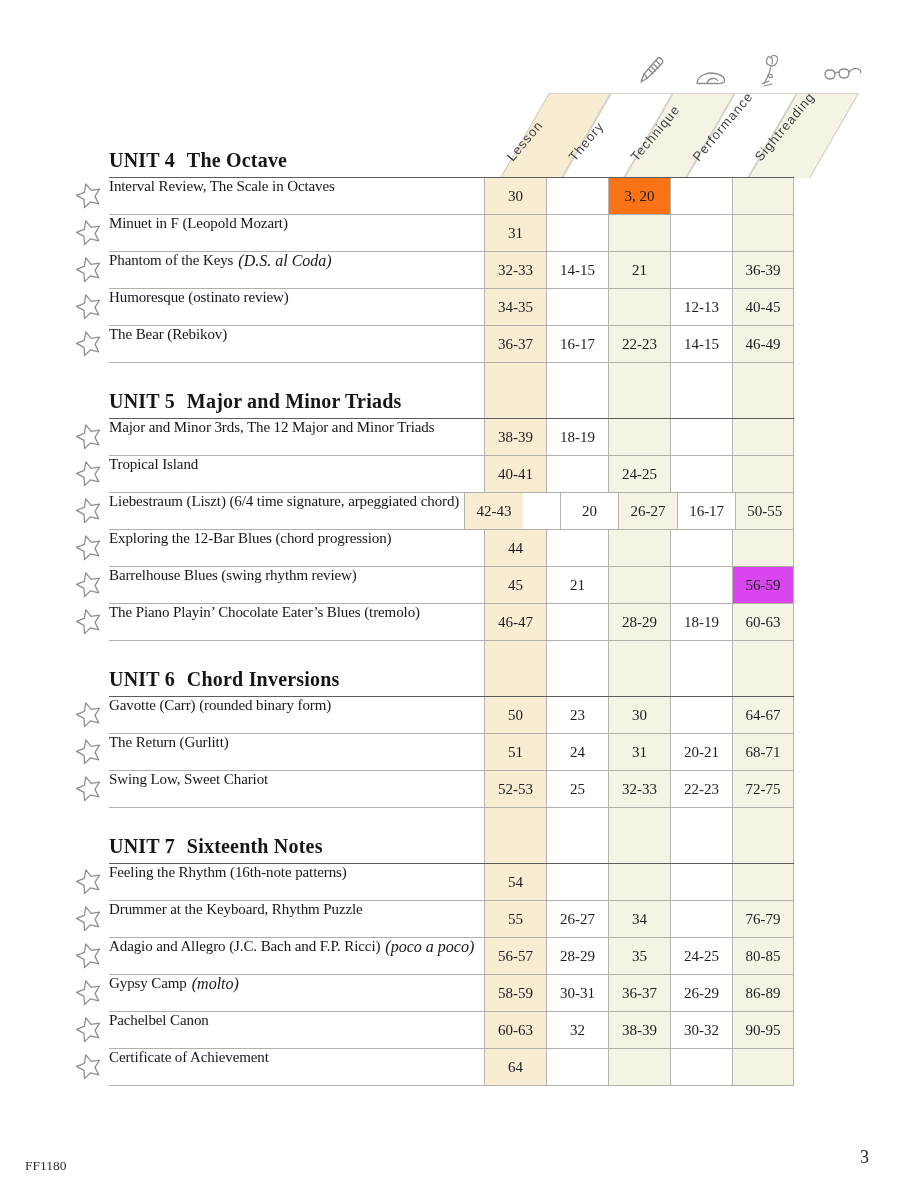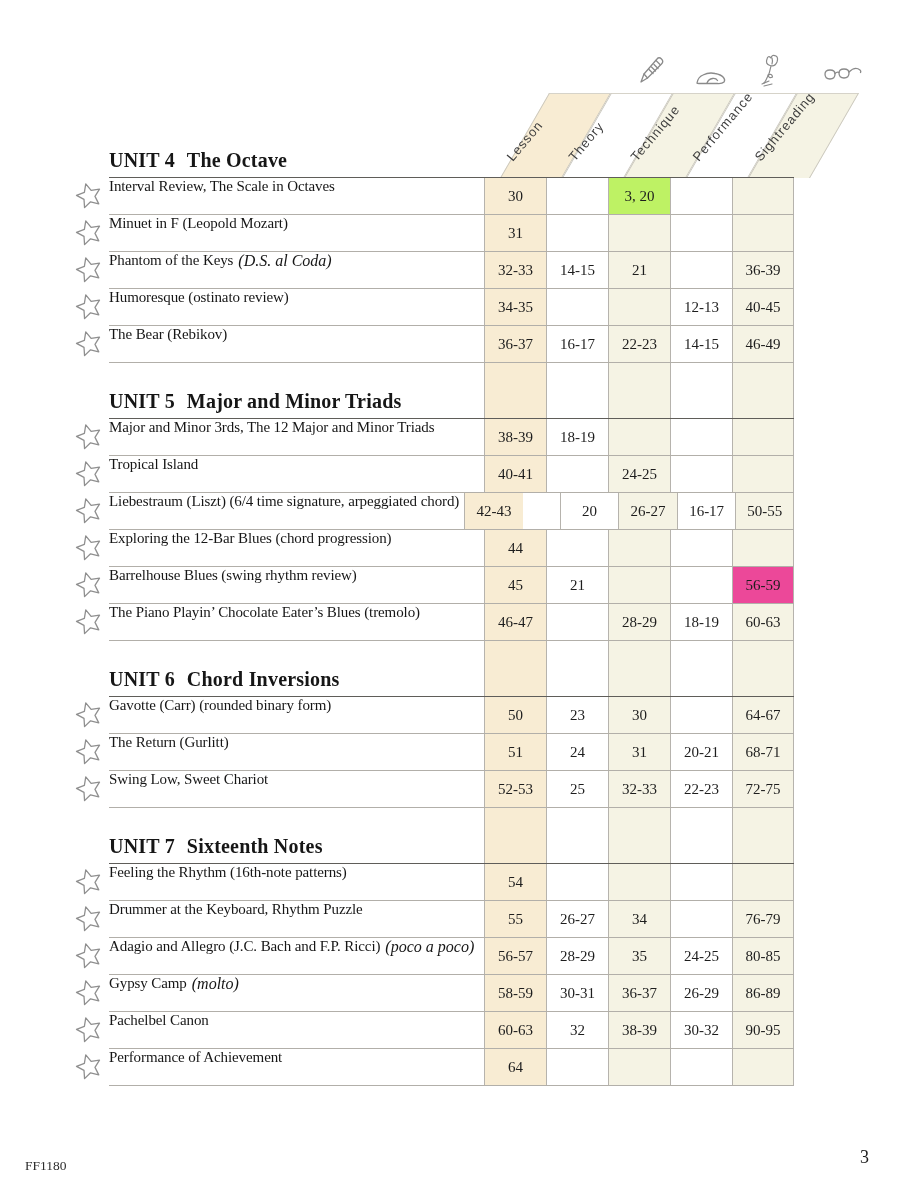--- a/index.html
+++ b/index.html
@@ -108,21 +108,21 @@
       <div class="row song-row">
         <div class="title-cell">
           <span class="star"><svg width="28" height="28" viewBox="0 0 28 28">
               <polygon points="14,1.5 17.5,9.2 25.9,10.1 19.7,15.9 21.4,24.1 14,20 6.7,24.1 8.3,15.9 2.1,10.1 10.5,9.2" transform="rotate(-15 14 14)" fill="#ffffff" stroke="#8f8f8f" stroke-width="1.3" stroke-linejoin="round"></polygon>
             </svg></span>
           <span class="song-title">Interval Review, The Scale in Octaves</span>
           <span class="song-italic"></span>
         </div>
         <div class="num-cell" style="background: rgb(248, 236, 211);">30</div>
         <div class="num-cell" style="background: rgb(255, 255, 255);"></div>
-        <div class="num-cell" style="background: #bef264;">3, 20</div>
+        <div class="num-cell" style="background: #f97316;">3, 20</div>
         <div class="num-cell" style="background: rgb(255, 255, 255);"></div>
         <div class="num-cell last" style="background: rgb(245, 243, 228);"></div>
       </div>
       <div class="row song-row">
         <div class="title-cell">
           <span class="star"><svg width="28" height="28" viewBox="0 0 28 28">
               <polygon points="14,1.5 17.5,9.2 25.9,10.1 19.7,15.9 21.4,24.1 14,20 6.7,24.1 8.3,15.9 2.1,10.1 10.5,9.2" transform="rotate(-15 14 14)" fill="#ffffff" stroke="#8f8f8f" stroke-width="1.3" stroke-linejoin="round"></polygon>
             </svg></span>
           <span class="song-title">Minuet in F (Leopold Mozart)</span>
           <span class="song-italic"></span>
@@ -246,21 +246,21 @@
           <span class="star"><svg width="28" height="28" viewBox="0 0 28 28">
               <polygon points="14,1.5 17.5,9.2 25.9,10.1 19.7,15.9 21.4,24.1 14,20 6.7,24.1 8.3,15.9 2.1,10.1 10.5,9.2" transform="rotate(-15 14 14)" fill="#ffffff" stroke="#8f8f8f" stroke-width="1.3" stroke-linejoin="round"></polygon>
             </svg></span>
           <span class="song-title">Barrelhouse Blues (swing rhythm review)</span>
           <span class="song-italic"></span>
         </div>
         <div class="num-cell" style="background: rgb(248, 236, 211);">45</div>
         <div class="num-cell" style="background: rgb(255, 255, 255);">21</div>
         <div class="num-cell" style="background: rgb(245, 243, 228);"></div>
         <div class="num-cell" style="background: rgb(255, 255, 255);"></div>
-        <div class="num-cell last" style="background: #ec4899;">56-59</div>
+        <div class="num-cell last" style="background: #d946ef;">56-59</div>
       </div>
       <div class="row song-row">
         <div class="title-cell">
           <span class="star"><svg width="28" height="28" viewBox="0 0 28 28">
               <polygon points="14,1.5 17.5,9.2 25.9,10.1 19.7,15.9 21.4,24.1 14,20 6.7,24.1 8.3,15.9 2.1,10.1 10.5,9.2" transform="rotate(-15 14 14)" fill="#ffffff" stroke="#8f8f8f" stroke-width="1.3" stroke-linejoin="round"></polygon>
             </svg></span>
           <span class="song-title">The Piano Playin’ Chocolate Eater’s Blues (tremolo)</span>
           <span class="song-italic"></span>
         </div>
         <div class="num-cell" style="background: rgb(248, 236, 211);">46-47</div>
@@ -399,21 +399,21 @@
         <div class="num-cell" style="background: rgb(255, 255, 255);">32</div>
         <div class="num-cell" style="background: rgb(245, 243, 228);">38-39</div>
         <div class="num-cell" style="background: rgb(255, 255, 255);">30-32</div>
         <div class="num-cell last" style="background: rgb(245, 243, 228);">90-95</div>
       </div>
       <div class="row song-row">
         <div class="title-cell">
           <span class="star"><svg width="28" height="28" viewBox="0 0 28 28">
               <polygon points="14,1.5 17.5,9.2 25.9,10.1 19.7,15.9 21.4,24.1 14,20 6.7,24.1 8.3,15.9 2.1,10.1 10.5,9.2" transform="rotate(-15 14 14)" fill="#ffffff" stroke="#8f8f8f" stroke-width="1.3" stroke-linejoin="round"></polygon>
             </svg></span>
-          <span class="song-title">Performance of Achievement</span>
+          <span class="song-title">Certificate of Achievement</span>
           <span class="song-italic"></span>
         </div>
         <div class="num-cell" style="background: rgb(248, 236, 211);">64</div>
         <div class="num-cell" style="background: rgb(255, 255, 255);"></div>
         <div class="num-cell" style="background: rgb(245, 243, 228);"></div>
         <div class="num-cell" style="background: rgb(255, 255, 255);"></div>
         <div class="num-cell last" style="background: rgb(245, 243, 228);"></div>
       </div>
     </div>
   <div class="footer-code">FF1180</div>

